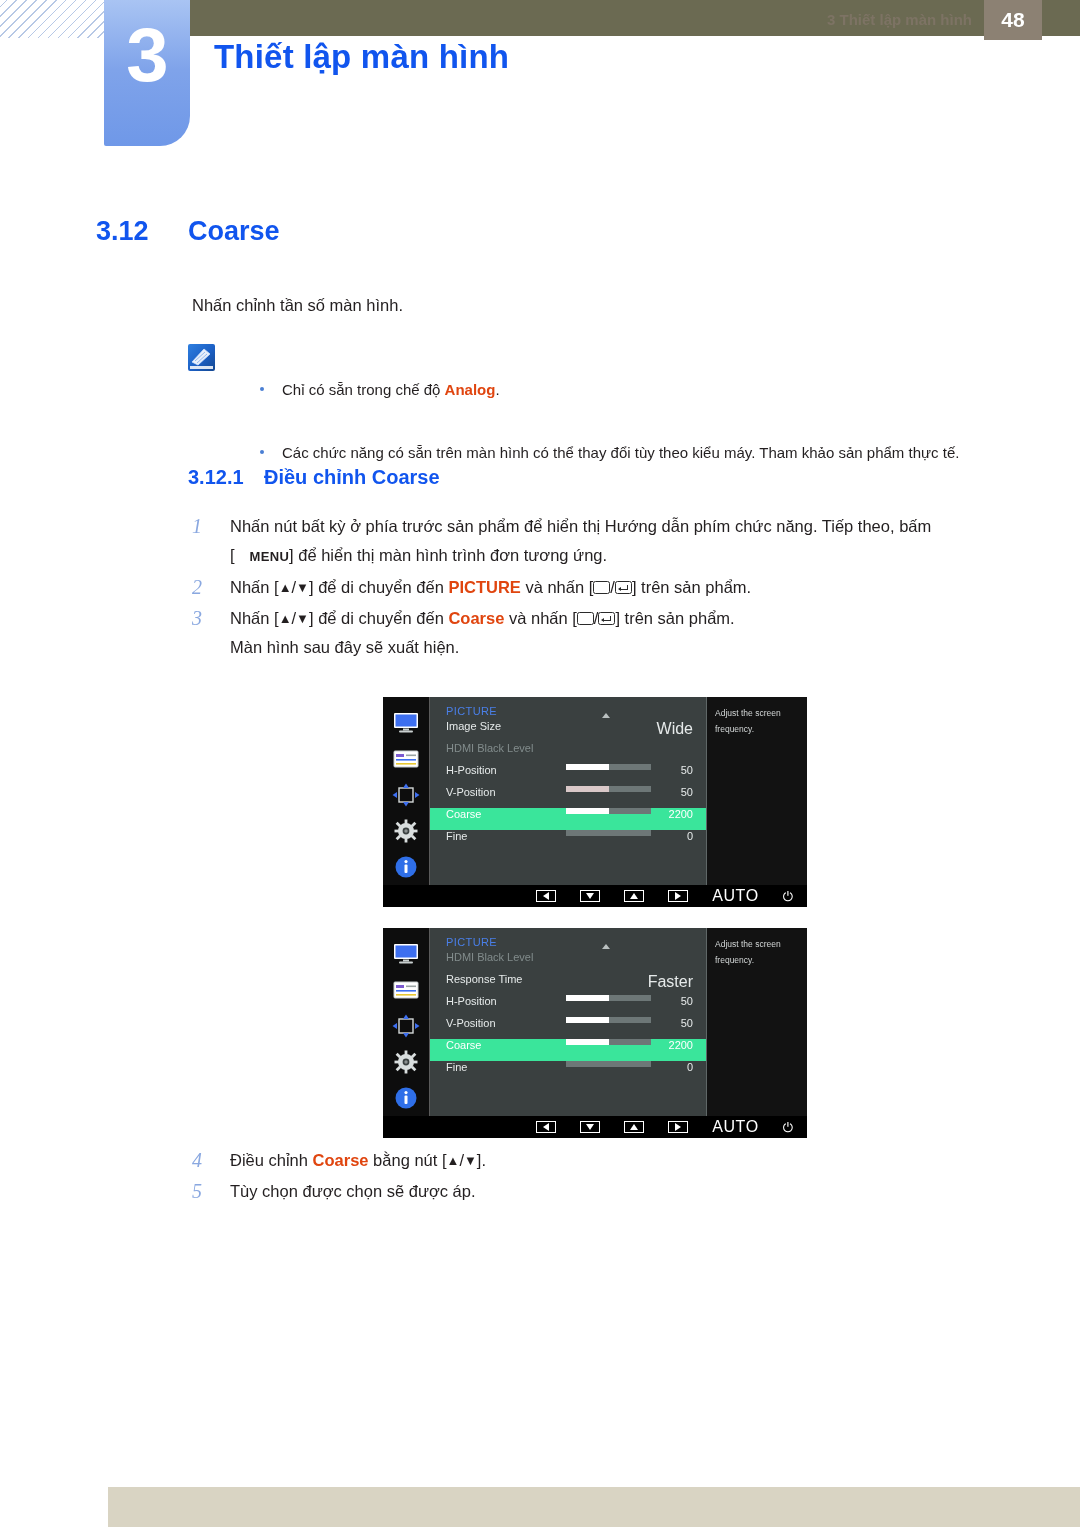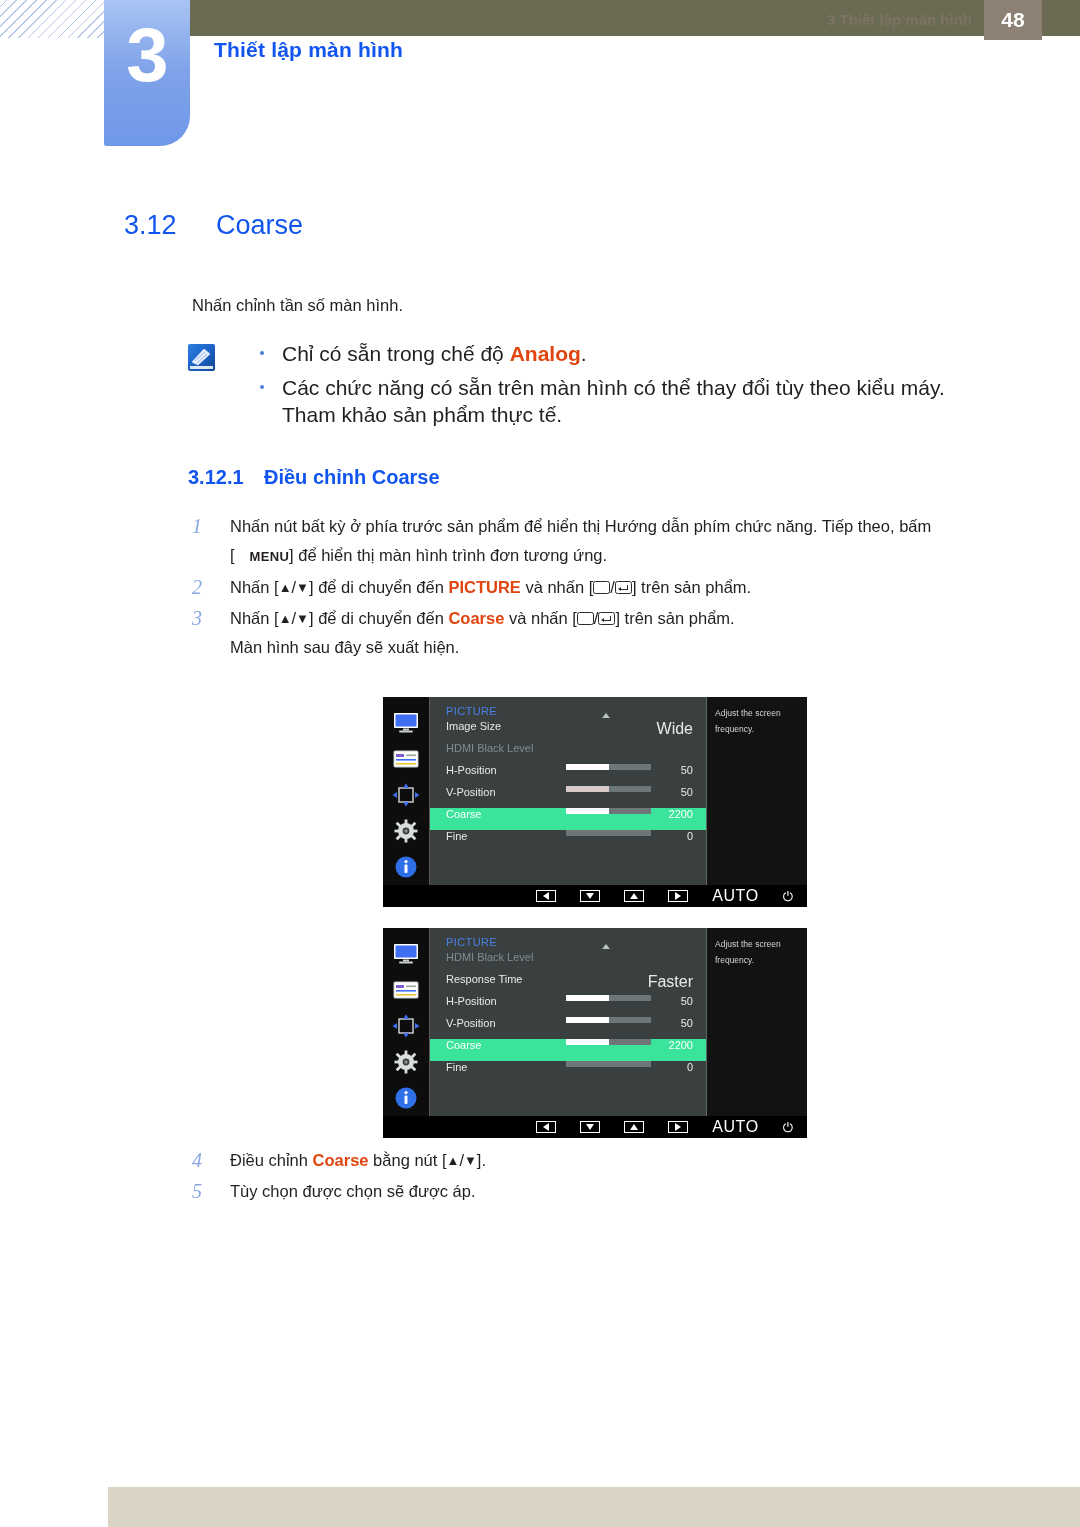--- a/index.html
+++ b/index.html
@@ -58,35 +58,34 @@
     text-align: center;
     font-size: 76px;
     font-weight: bold;
     color: #ffffff;
     line-height: 86px;
     letter-spacing: -1px;
   }
   .chapter-title {
     position: absolute;
     left: 214px; top: 38px;
-    font-size: 21px;
+    font-size: 33px;
     font-weight: bold;
     color: #1155ee;
     letter-spacing: 0.2px;
   }
 
   
   .section-heading {
     position: absolute;
-    left: 96px; top: 210px;
+    left: 96px; top: 216px;
     font-size: 27px;
-    font-weight: normal;
+    font-weight: bold;
     color: #1155ee;
     white-space: nowrap;
-    margin-left: 28px;
   }
   .section-heading .sec-num { display: inline-block; width: 92px; }
 
   
   .intro-text {
     position: absolute;
     left: 192px; top: 296px;
     font-size: 16.5px;
     color: #231f20;
   }
@@ -108,24 +107,25 @@
   }
   .note-icon svg { display: block; }
   .note-list {
     position: absolute;
     left: 62px; top: 0;
     width: 738px;
   }
   .note-item {
     position: relative;
     padding-left: 32px;
-    font-size: 21px;
+    font-size: 15px;
     line-height: 27px;
     margin-bottom: 7px;
     color: #231f20;
+    margin-top: 36px;
   }
   .note-item .bullet {
     position: absolute;
     left: 10px; top: 11px;
     width: 4px; height: 4px;
     background: #4a7fd4;
     border-radius: 50%;
   }
   .accent-orange { color: #e0450f; font-weight: bold; }
 

